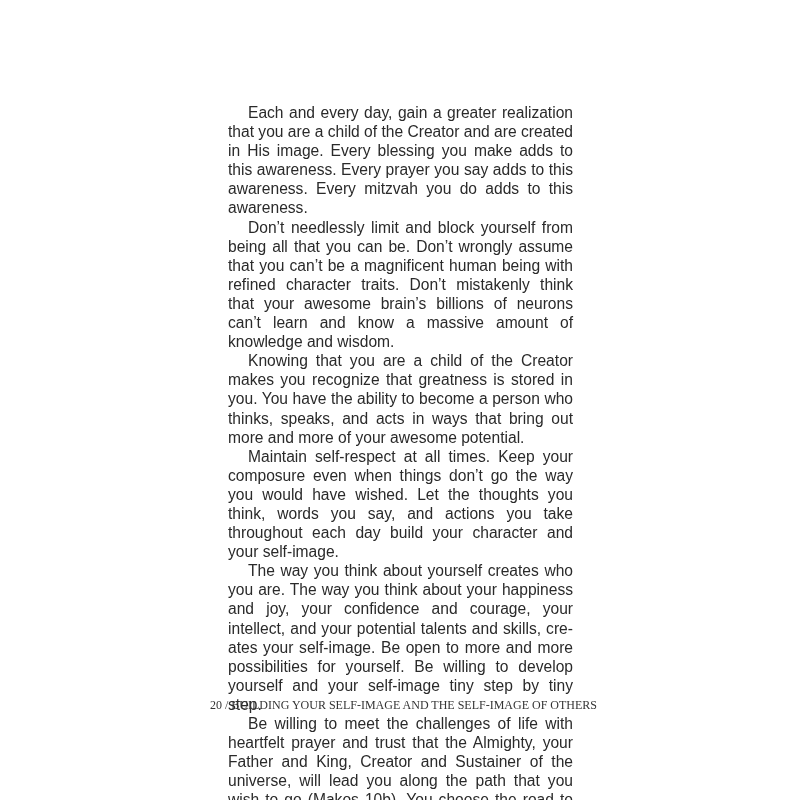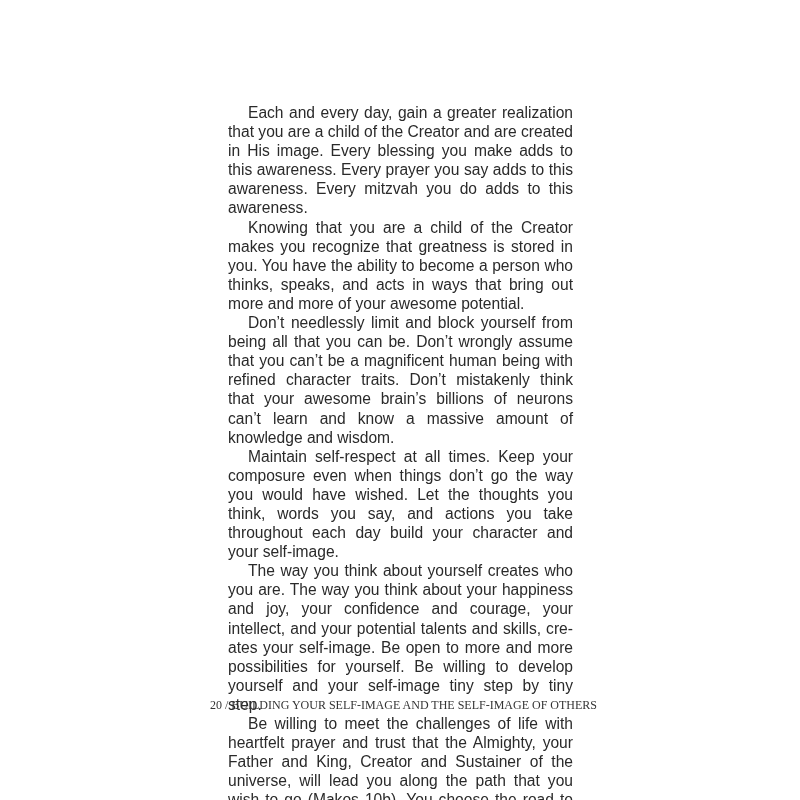--- a/index.html
+++ b/index.html
@@ -56,22 +56,22 @@
     }
     .footer .page-number { margin-right: 3px; }
     .footer .sep { margin-right: 3px; }
   </style>
 </head>
 <body>
 
 <div class="page">
   <div class="body-text">
     <p>Each and every day, gain a greater realization that you are a child of the Creator and are created in His image. Every blessing you make adds to this awareness. Every prayer you say adds to this awareness. Every mitzvah you do adds to this awareness.</p>
+    <p>Don’t needlessly limit and block yourself from being all that you can be. Don’t wrongly assume that you can’t be a magnificent human being with refined character traits. Don’t mistakenly think that your awesome brain’s billions of neurons can’t learn and know a massive amount of knowledge and wisdom.</p>
     <p>Knowing that you are a child of the Creator makes you recognize that greatness is stored in you. You have the ability to become a person who thinks, speaks, and acts in ways that bring out more and more of your awesome potential.</p>
-    <p>Don’t needlessly limit and block yourself from being all that you can be. Don’t wrongly assume that you can’t be a magnificent human being with refined character traits. Don’t mistakenly think that your awesome brain’s billions of neurons can’t learn and know a massive amount of knowledge and wisdom.</p>
     <p>Maintain self-respect at all times. Keep your composure even when things don’t go the way you would have wished. Let the thoughts you think, words you say, and actions you take through­out each day build your character and your self-image.</p>
     <p>The way you think about yourself creates who you are. The way you think about your happiness and joy, your confidence and courage, your intellect, and your potential talents and skills, cre­ates your self-image. Be open to more and more possibilities for yourself. Be willing to develop yourself and your self-image tiny step by tiny step.</p>
     <p>Be willing to meet the challenges of life with heartfelt prayer and trust that the Almighty, your Father and King, Creator and Sustainer of the universe, will lead you along the path that you wish to go (Makos 10b). You choose the road to your life’s mission and destination. Make a profound decision to choose a fulfilling and meaningful life. This decision will become your self-image. Besides creating a great life for yourself, you will have a positive influence on many other children of the Almighty.</p>
   </div>
   <div class="quote">
     <p>Someone once came to me with the complaint, “I have a serious problem. I consider myself to be worthless. I’m not very bright. I have a poor memory. I’m not talented or skilled. Almost every­one I know is better than I am in many ways. I feel bad about myself most of the time. I’ve tried to accomplish, and I’ve failed</p>
   </div>
 </div>
 
 <div class="footer">

